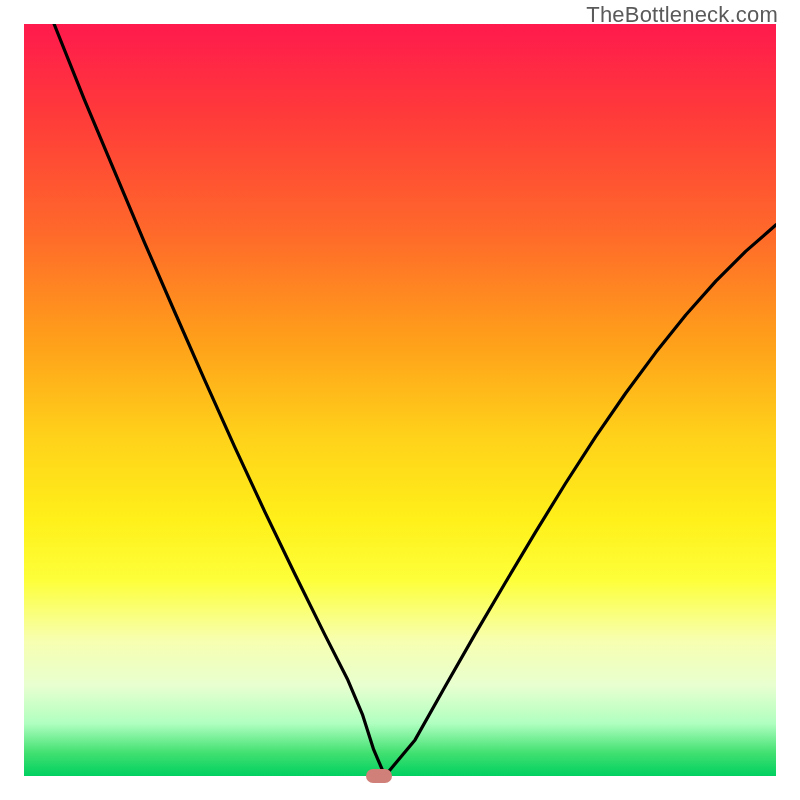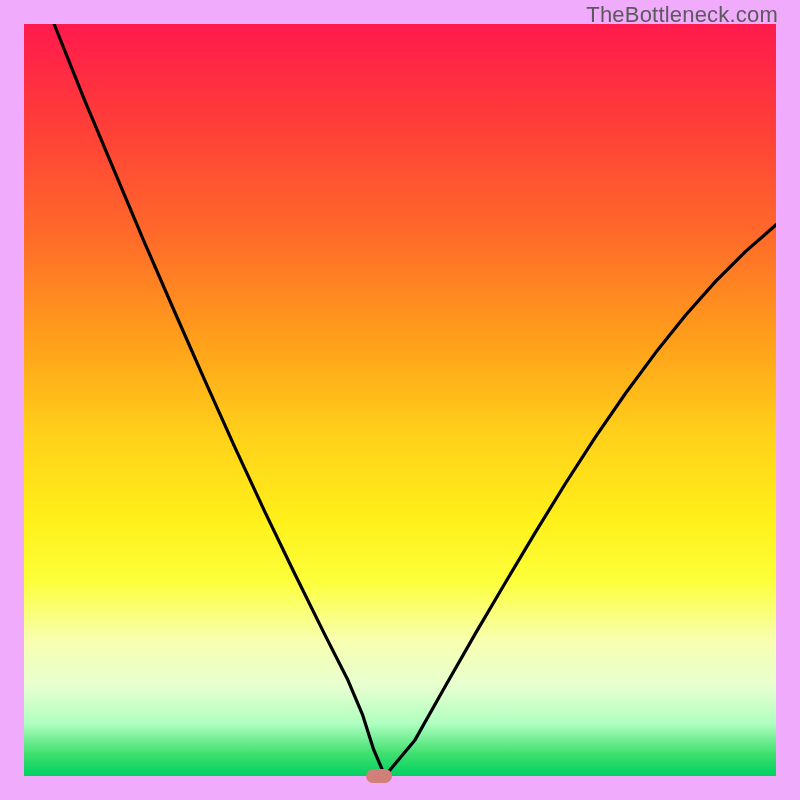--- a/index.html
+++ b/index.html
@@ -10,21 +10,21 @@
     background: #000;
     position: relative;
     font-family: Arial, Helvetica, sans-serif;
   }
   .frame {
     position: absolute;
     top: 0;
     left: 0;
     width: 800px;
     height: 800px;
-    background: #f0abfc;
+    background: #ffffff;
   }
   .plot-area {
     position: absolute;
     top: 24px;
     left: 24px;
     width: 752px;
     height: 752px;
     background: linear-gradient(to bottom,
       #ff1a4d 0%,
       #ff3a3a 12%,

